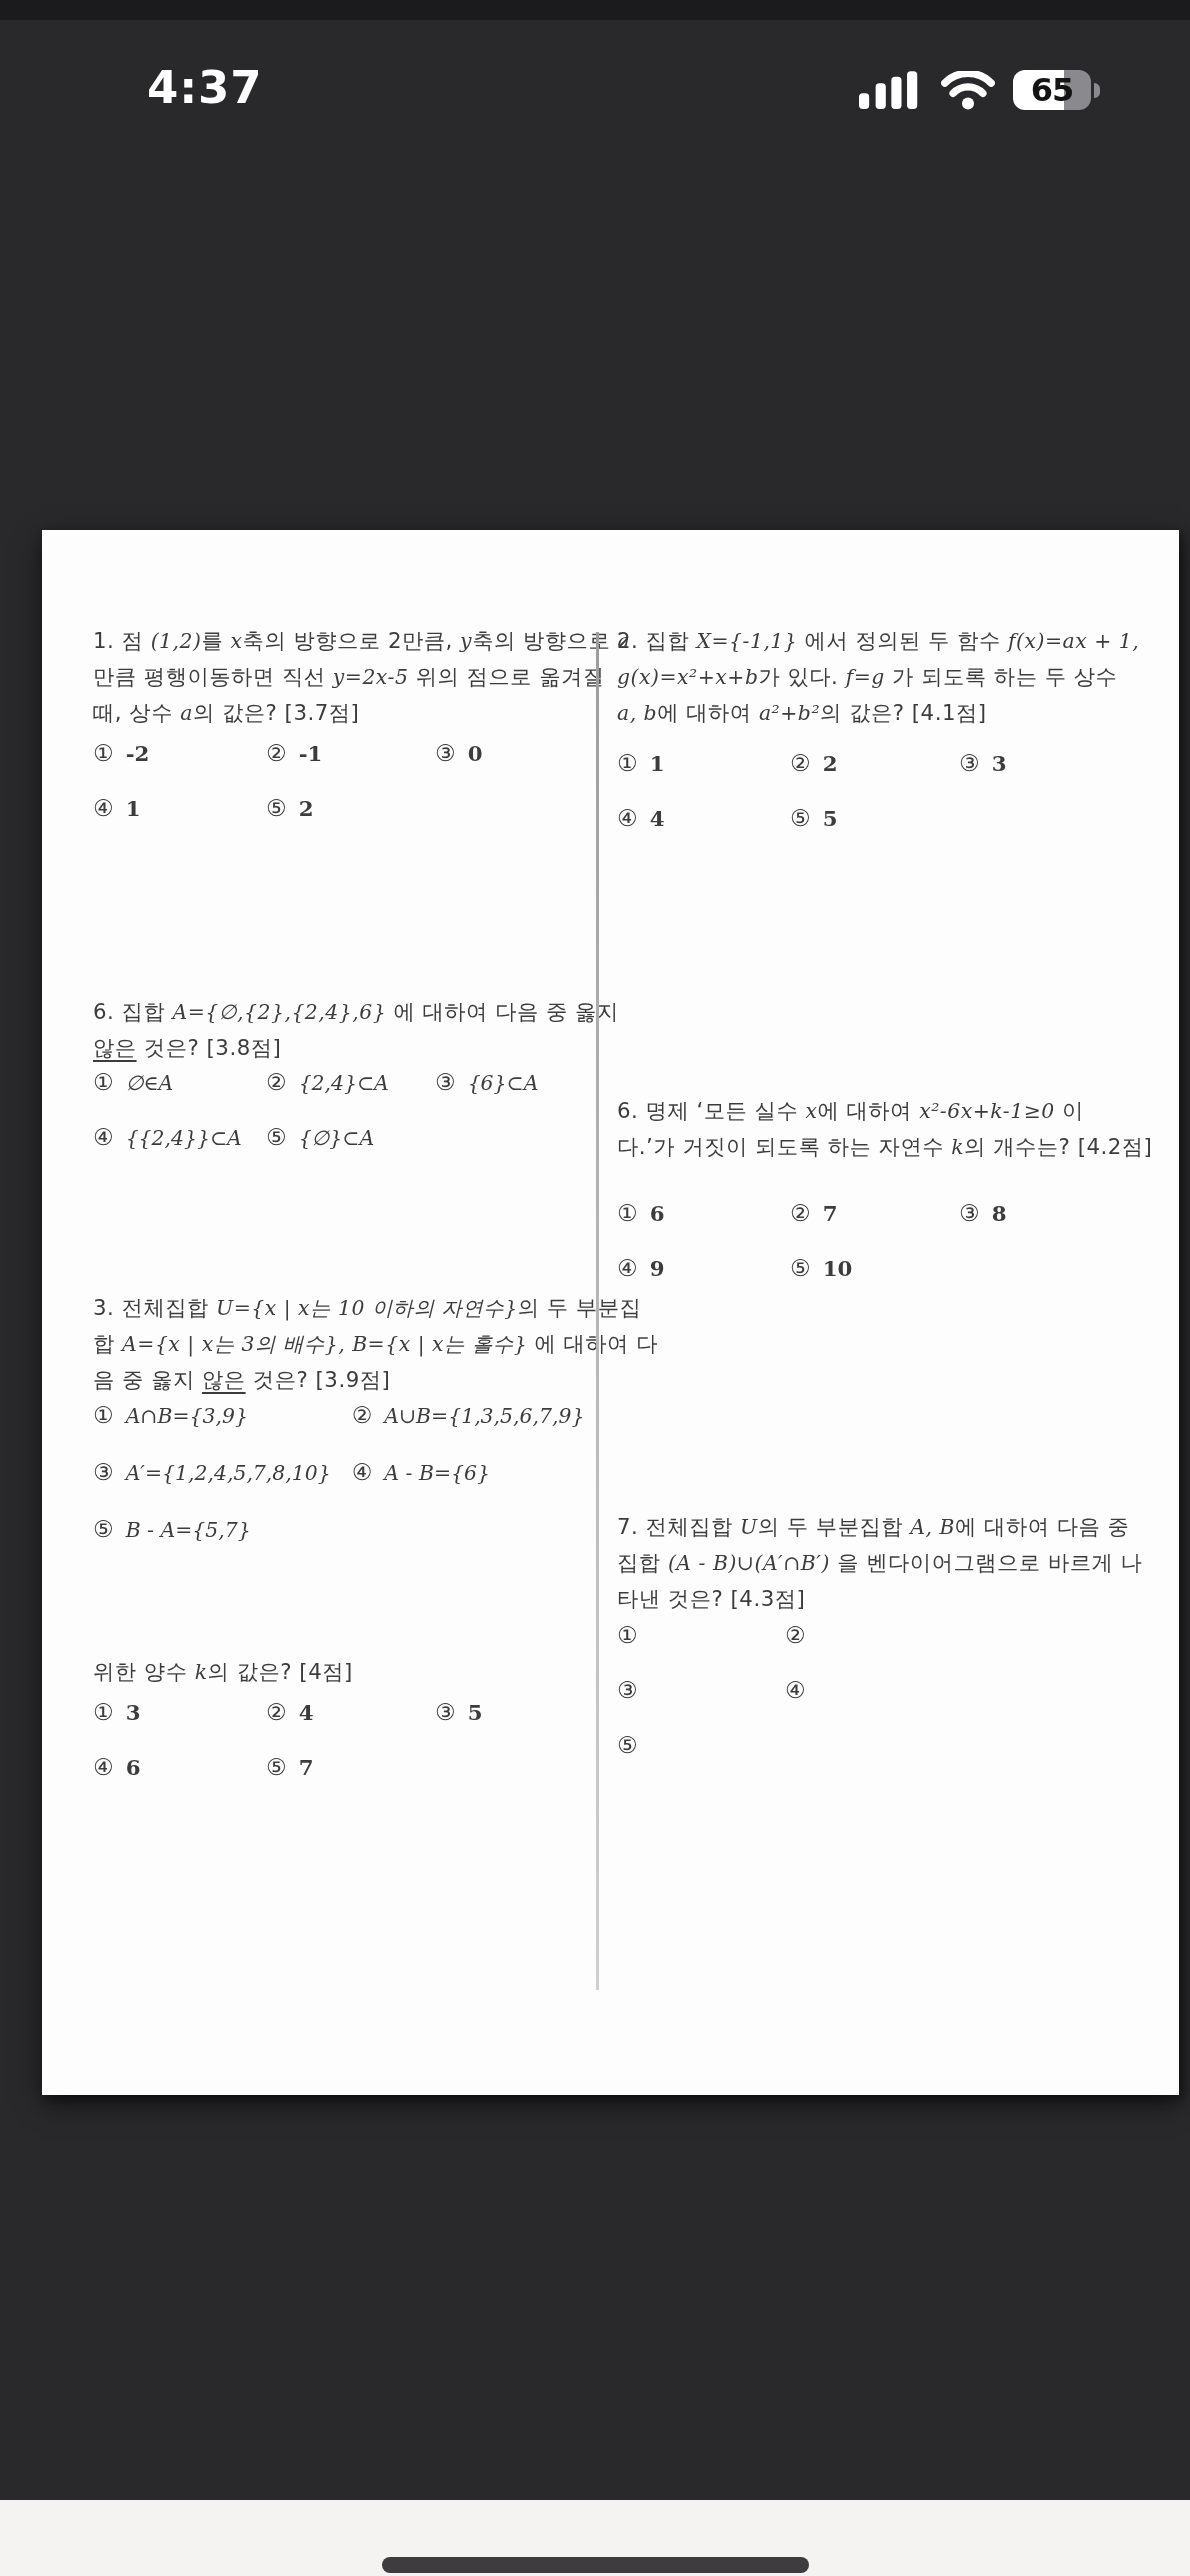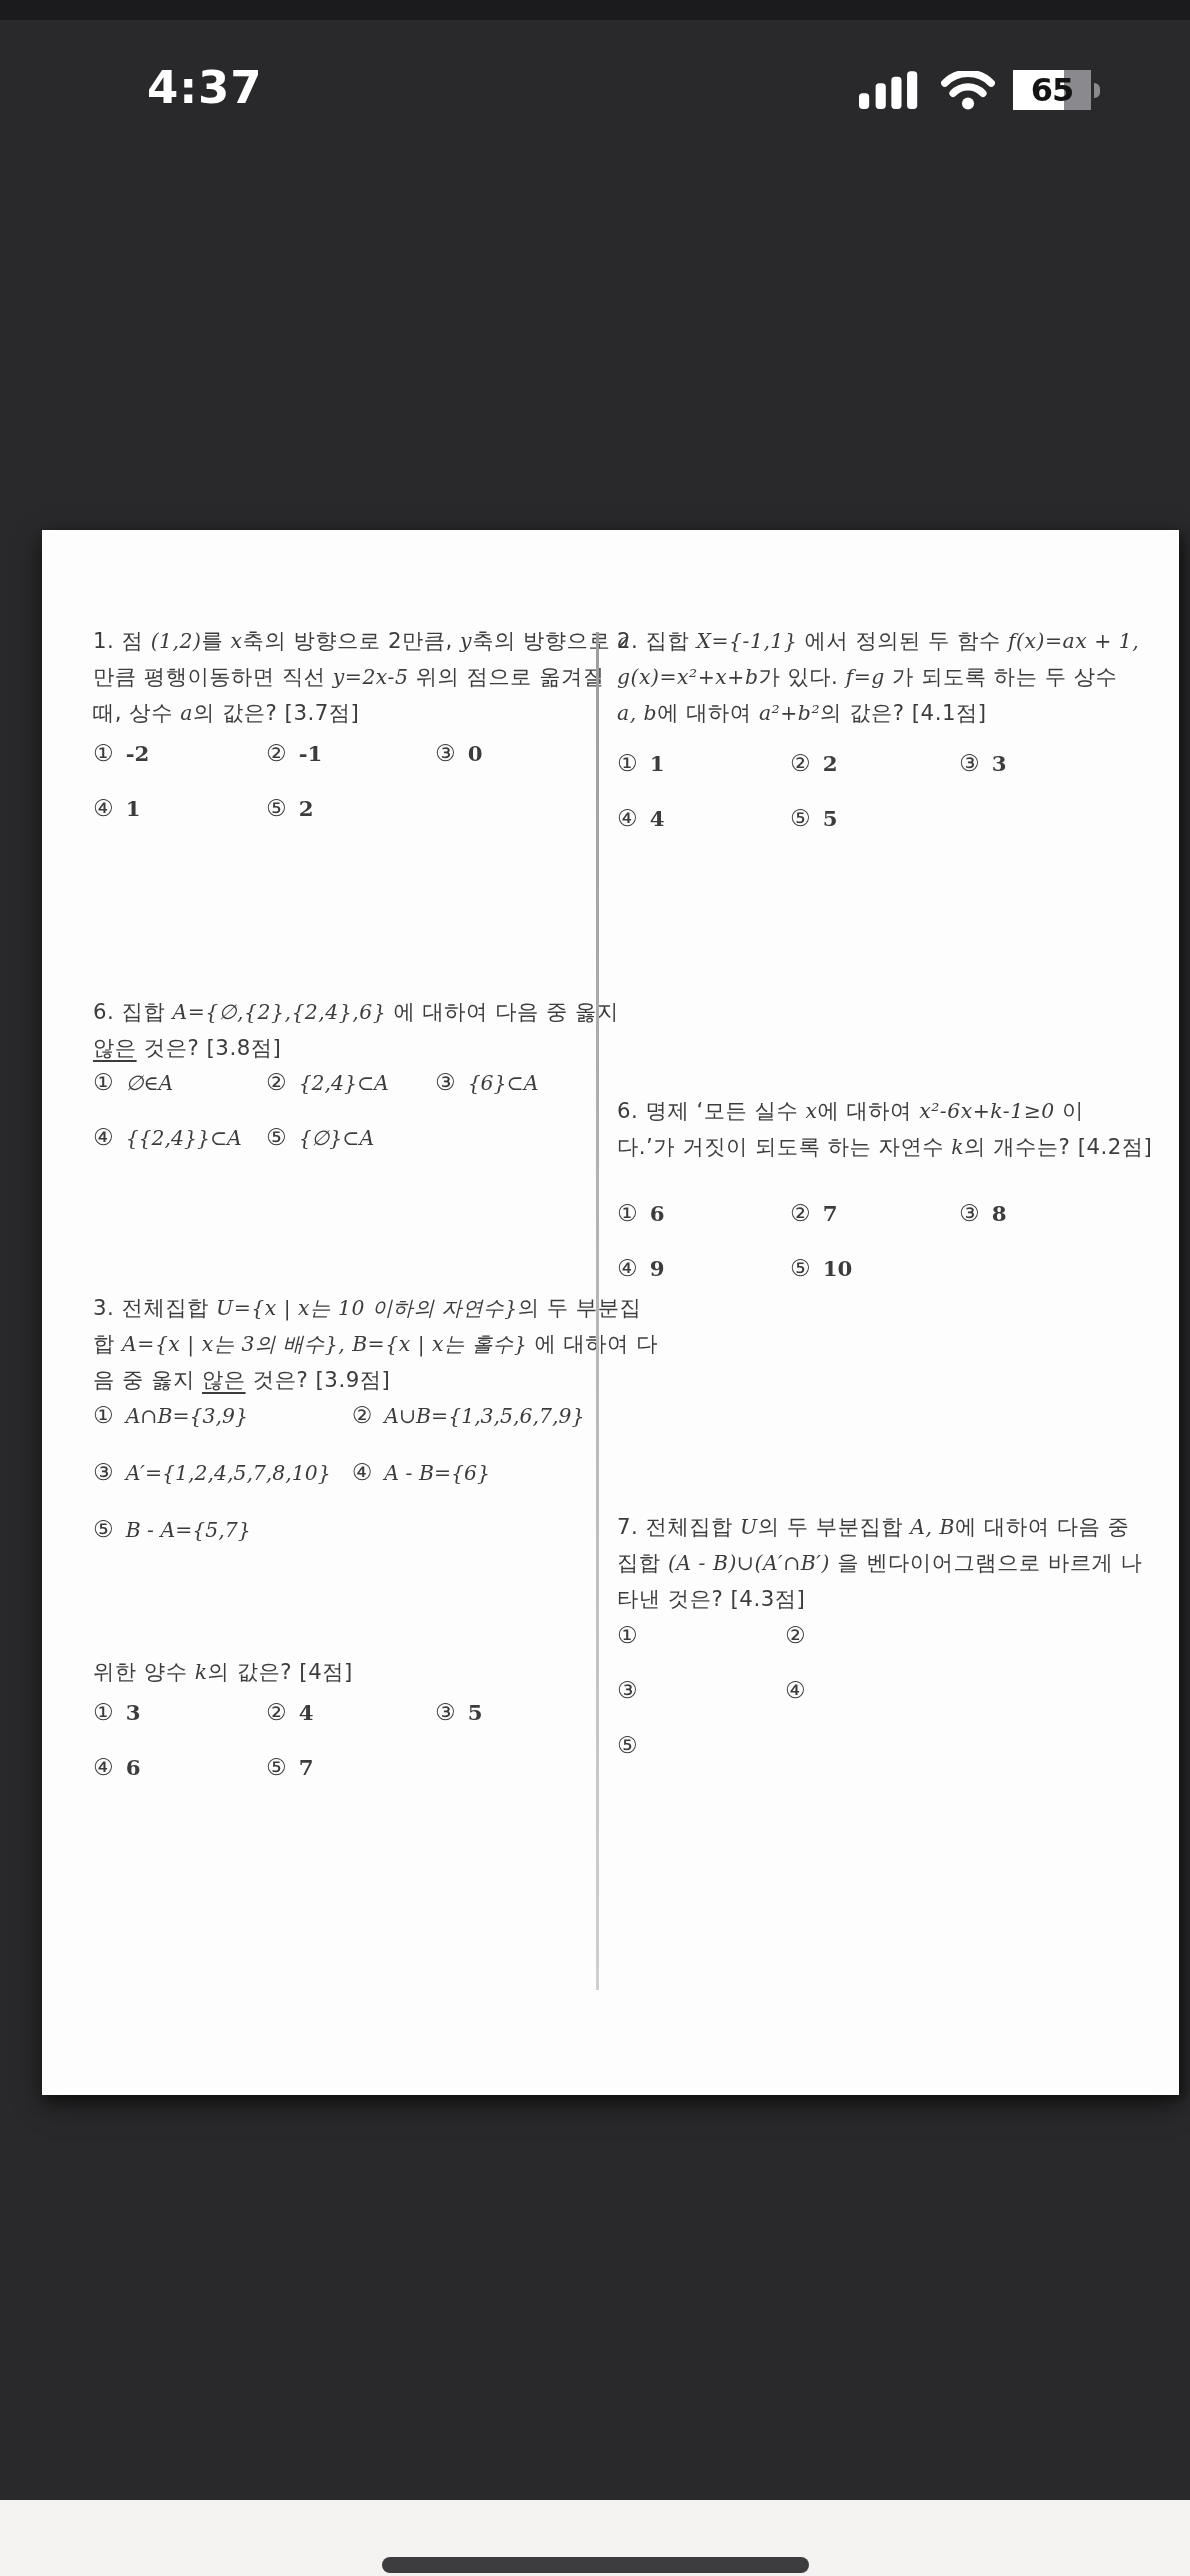--- a/index.html
+++ b/index.html
@@ -10,21 +10,21 @@
   
   .status-bar{position:absolute;left:0;top:0;width:1191px;height:121px;}
   .sb-time{
     position:absolute;left:147px;top:41px;color:#ffffff;
     font-size:45px;font-weight:bold;letter-spacing:0.9px;
   }
   .sb-icons{position:absolute;right:89px;top:46px;height:46px;display:flex;align-items:flex-start;}
   .sig{position:absolute;left:-243px;top:4.6px;}
   .wifi{position:absolute;left:-161px;top:4.6px;}
   .battery{
-    position:absolute;left:-89px;top:3.7px;width:78px;height:40px;border-radius:0;
+    position:absolute;left:-89px;top:3.7px;width:78px;height:40px;border-radius:12px;
     background:linear-gradient(to right,#ffffff 0 65%,#8a8a8e 65% 100%);
     display:flex;align-items:center;justify-content:center;
   }
   .battery-num{color:#141414;font-size:32px;font-weight:bold;letter-spacing:-0.9px;}
   .battery-nub{
     position:absolute;right:-9.3px;top:13px;width:6.5px;height:15px;
     background:#8a8a8e;border-radius:0 5.6px 5.6px 0;
   }
   
   .doc-page{

